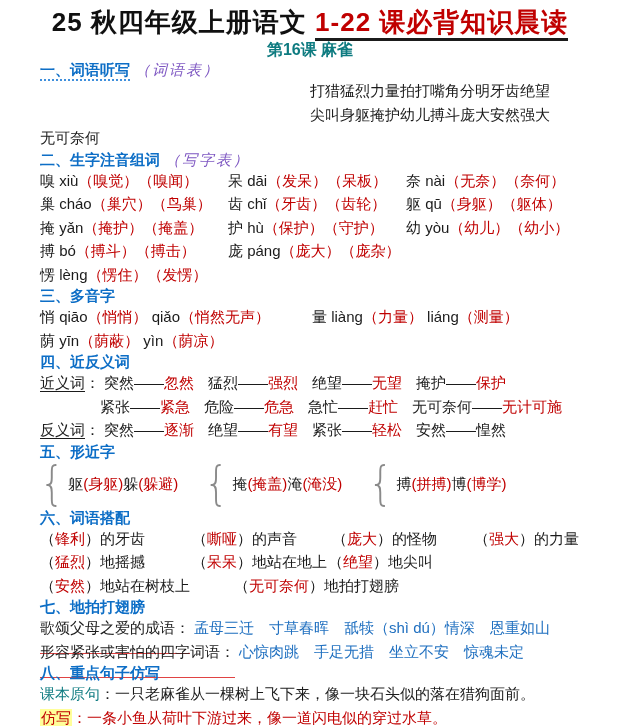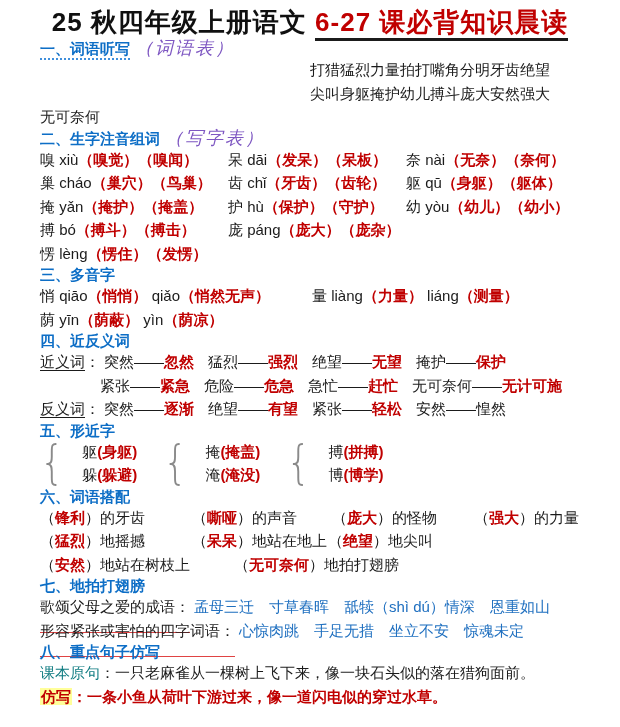--- a/index.html
+++ b/index.html
@@ -4,52 +4,53 @@
 <style>
   html,body{margin:0;padding:0;background:#fff;}
   .page{position:relative;width:620px;height:727px;background:#fff;overflow:hidden;
         font-family:"Liberation Sans","DejaVu Sans",sans-serif;color:#1b1b1b;}
   .title{text-align:center;font-weight:bold;font-size:26px;line-height:34px;color:#101010;
          letter-spacing:1px;padding-top:5px;white-space:nowrap;}
   .t-red{color:var(--title-red,#c00000);border-bottom:3px solid #1b1b1b;padding-bottom:1px;}
   .subtitle{text-align:center;font-size:16px;line-height:21px;font-weight:bold;color:var(--teal,#0e7b80);}
   .content{padding:0 8px 0 40px;font-size:15px;}
   .sec-head{font-size:15px;font-weight:bold;line-height:19px;color:var(--header-blue,#0d6ec6);white-space:nowrap;}
-  .note{color:var(--note-purple,#7e57c2);font-size:18px;font-weight:normal;font-style:italic;
+  .note{color:var(--note-purple,#7e57c2);font-size:15px;font-weight:normal;font-style:italic;
         margin-left:5px;letter-spacing:2px;}
   .dotted{border-bottom:2px dotted #3f8fdc;padding-bottom:1px;}
   .row{line-height:23.5px;height:23.5px;white-space:nowrap;}
   .spread{display:flex;justify-content:flex-end;width:510px;}
   .g3{display:grid;grid-template-columns:188px 178px auto;}
-  .red{color:var(--body-red,#c00000);font-weight:bold;}
+  .red{color:var(--body-red,#c00000);}
   .blue{color:var(--term-blue,#2070c0);}
   .teal{color:var(--teal,#0e7b80);}
   .dash{color:#1b1b1b;}
   .pair{margin-right:14px;}
   .indent60{padding-left:60px;}
   .und{text-decoration:underline;text-underline-offset:3px;}
   .redline{border-bottom:1.5px solid var(--label-underline-red,#e04343);padding-bottom:17px;}
   .lbl{margin-right:4px;}
   .term{margin-right:15px;}
   .s5wrap{display:flex;gap:26px;height:47px;align-items:center;}
   .group{display:inline-flex;align-items:center;}
   .brace{font-family:"DejaVu Sans",sans-serif;font-size:38px;color:var(--brace-gray,#8a8a8a);
          font-weight:300;line-height:47px;margin-right:4px;display:inline-block;transform:scaleY(1.2);}
-  .stack{display:inline-flex;flex-direction:column;margin-left:14px;}
+  .stack{display:inline-flex;flex-direction:row;}
   .srow{line-height:23.5px;height:23.5px;}
   .hl{background:var(--highlight-yellow,#ffff9a);padding:0 1px;}
   .cell{display:inline-block;}
 </style>
 </head>
 <body>
 
 <div class="page">
   <div class="title">
-    <span class="t-black">25 秋四年级上册语文 </span><span class="t-red">6-27 课必背知识晨读</span>
+    <span class="t-black">25 秋四年级上册语文 </span><span class="t-red">1-22 课必背知识晨读</span>
   </div>
+  <div class="subtitle">第16课 麻雀</div>
 
   <div class="content">
     <div class="sec-head"><span class="dotted">一、词语听写</span><span class="note">（词语表）</span></div>
     <div id="s1">
         <div class="row spread">
           <span>打猎</span>
           <span>猛烈</span>
           <span>力量</span>
           <span>拍打</span>
           <span>嘴角</span>

